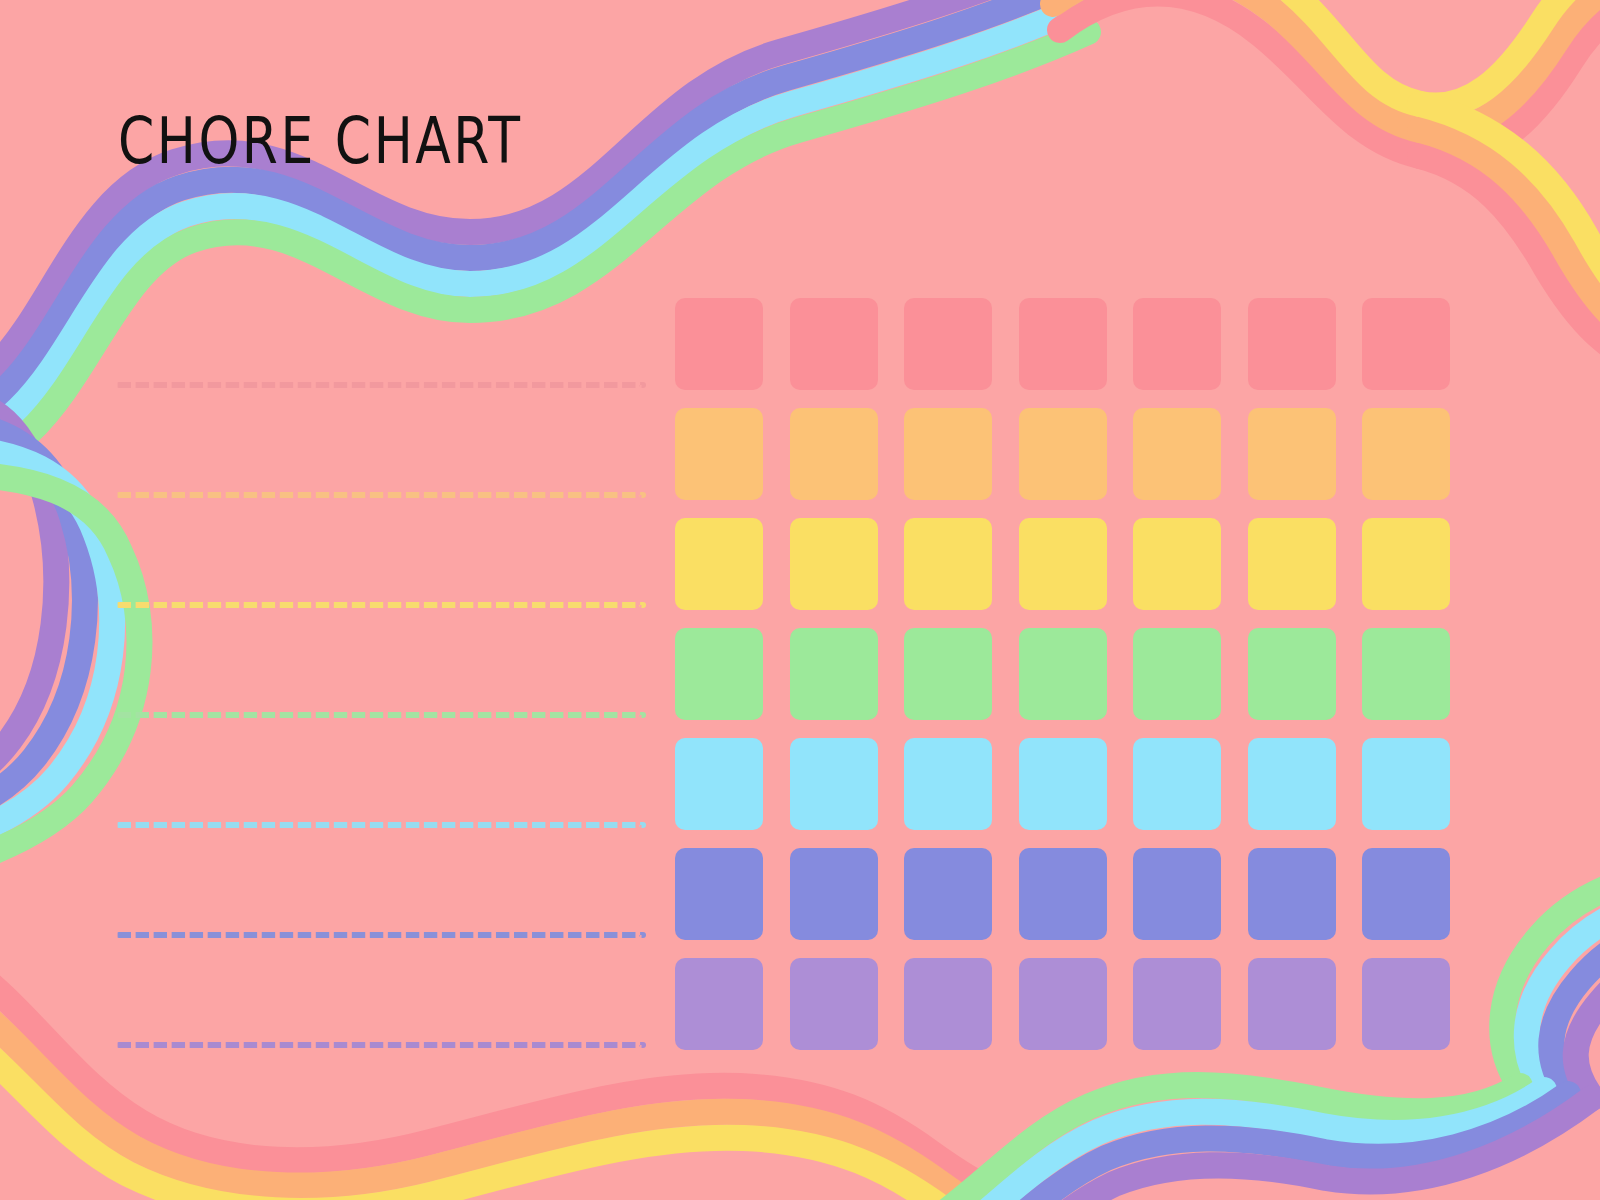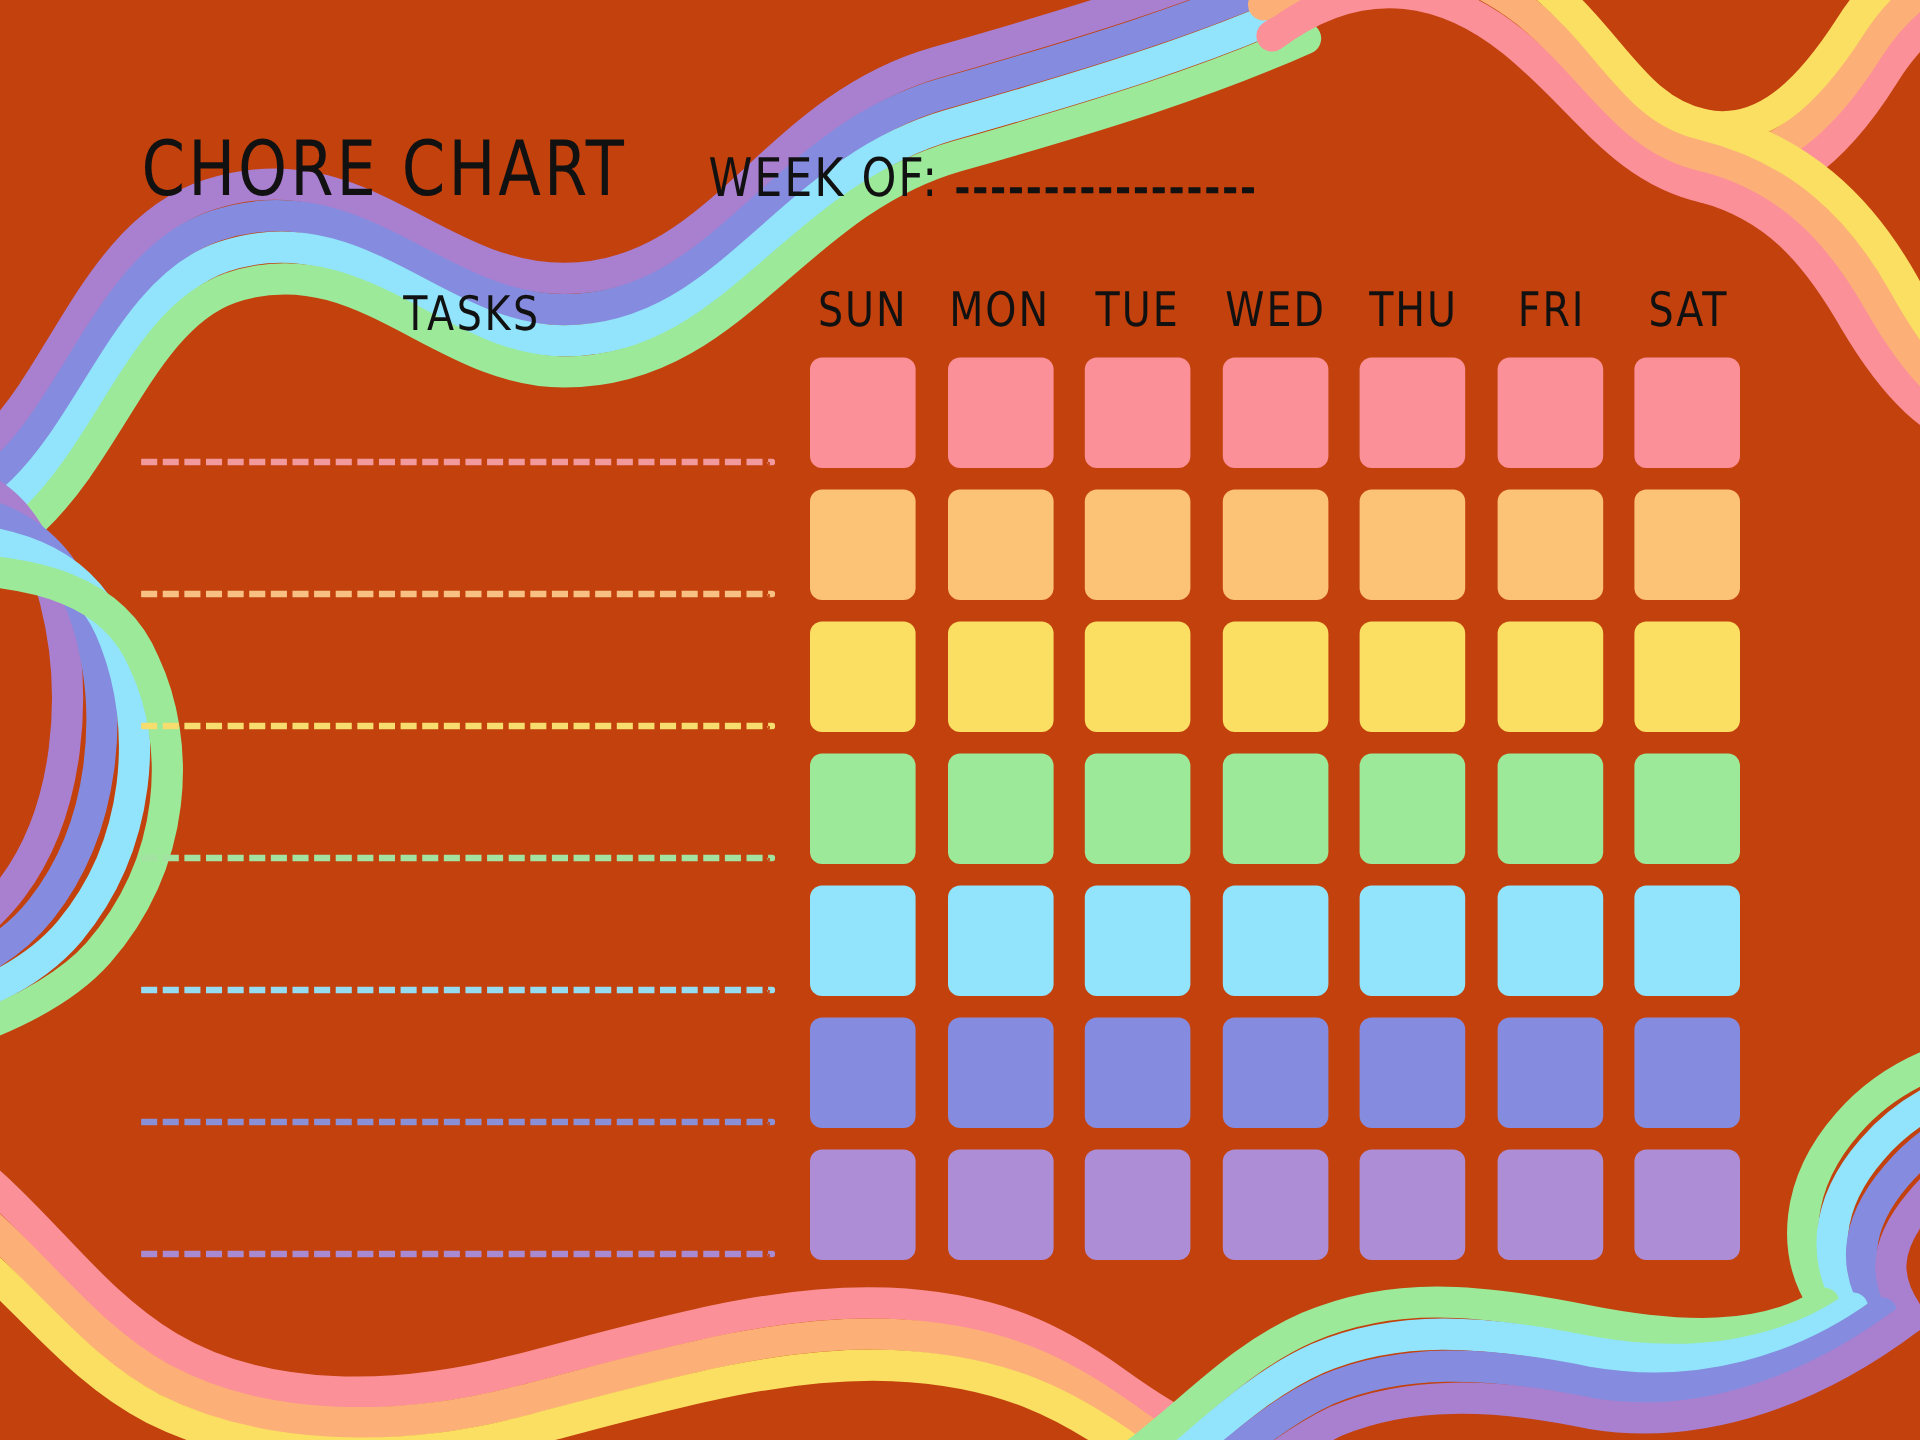--- a/index.html
+++ b/index.html
@@ -10,21 +10,21 @@
     width: 1600px;
     height: 1200px;
     background: #FDF8F5;
     font-family: "DejaVu Sans", sans-serif;
     overflow: hidden;
   }
   #page {
     position: relative;
     width: 1600px;
     height: 1200px;
-    background: #c2410c;
+    background: #fca5a5;
     overflow: hidden;
   }
 
   
   .rainbow-layer {
     position: absolute;
     left: 0;
     top: 0;
     width: 1600px;
     height: 1200px;
@@ -180,36 +180,22 @@
     </g>
   </svg>
 
   <div class="header">
     <div class="chart-title">CHORE CHART</div>
     <div class="gap-between"></div>
 
 
     <div class="gap-between"></div>
 
-    <div class="field">
-      <span class="field-label">WEEK OF:</span>
-      <span class="field-rule rule-week"></span>
-    </div>
   </div>
 
-  <div class="col-head-row">
-    <div class="tasks-head">TASKS</div>
-    <div class="day-head" style="left:664px"><span>SUN</span></div>
-    <div class="day-head" style="left:778px"><span>MON</span></div>
-    <div class="day-head" style="left:893px"><span>TUE</span></div>
-    <div class="day-head" style="left:1008px"><span>WED</span></div>
-    <div class="day-head" style="left:1123px"><span>THU</span></div>
-    <div class="day-head" style="left:1238px"><span>FRI</span></div>
-    <div class="day-head" style="left:1352px"><span>SAT</span></div>
-  </div>
 
   <div id="grid-root">
       <div class="task-rule" style="top: 382px; border-bottom-color: rgb(242, 153, 158);"></div>
       <div class="swatch" style="left: 675px; top: 298px; background: rgb(251, 144, 152);"></div>
       <div class="swatch" style="left: 790px; top: 298px; background: rgb(251, 144, 152);"></div>
       <div class="swatch" style="left: 904px; top: 298px; background: rgb(251, 144, 152);"></div>
       <div class="swatch" style="left: 1019px; top: 298px; background: rgb(251, 144, 152);"></div>
       <div class="swatch" style="left: 1133px; top: 298px; background: rgb(251, 144, 152);"></div>
       <div class="swatch" style="left: 1248px; top: 298px; background: rgb(251, 144, 152);"></div>
       <div class="swatch" style="left: 1362px; top: 298px; background: rgb(251, 144, 152);"></div>

